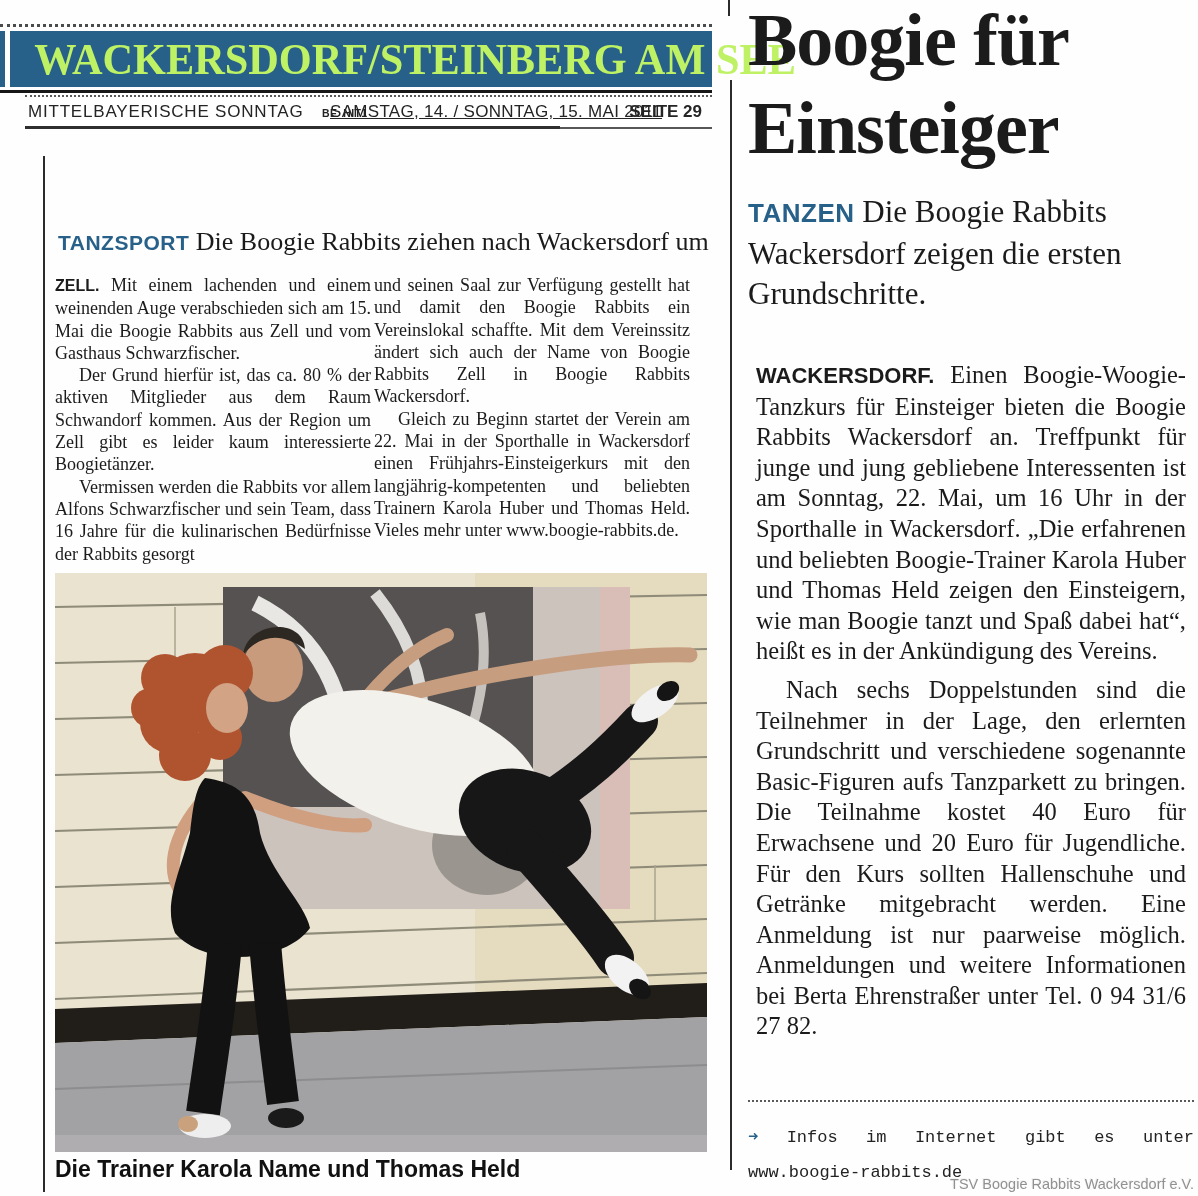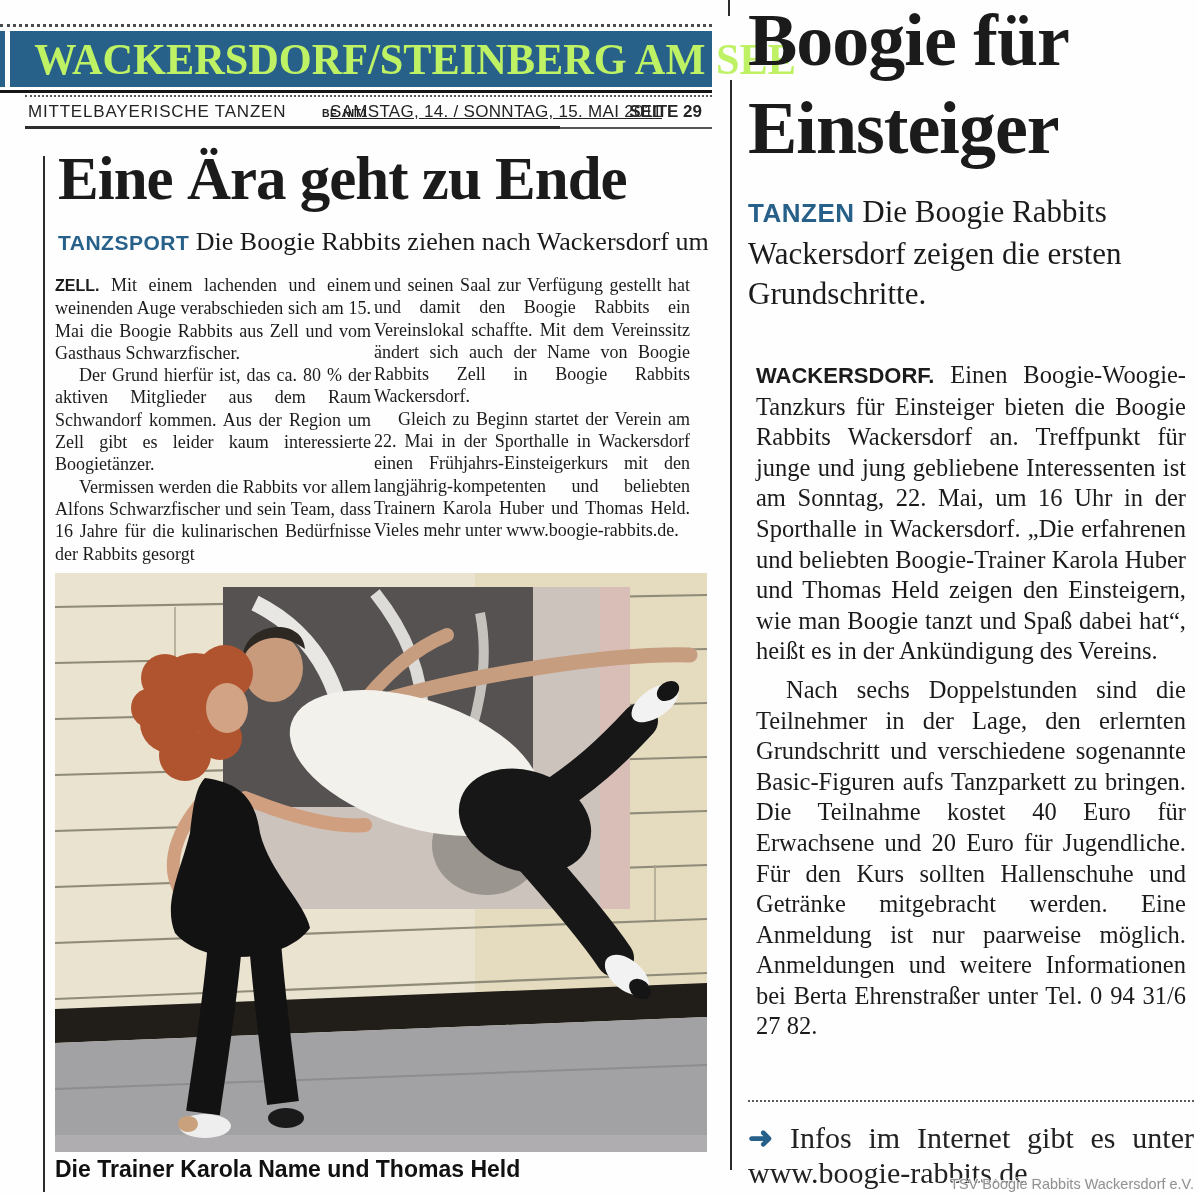--- a/index.html
+++ b/index.html
@@ -56,21 +56,21 @@
   .subhead-right{position:absolute;left:0;top:192px;width:446px;font-size:31px;line-height:40.5px;}
   .kicker-right{font-family:"Liberation Sans", sans-serif;font-weight:bold;color:#27618a;
                 font-size:26px;letter-spacing:0.5px;}
   .body-right{position:absolute;left:0;top:352px;width:446px;font-size:24.5px;
               line-height:30.6px;text-align:justify;}
   .body-right p{margin:8px;}
   .ind-r{text-indent:30px;}
   .lead-in-r{font-family:"Liberation Sans", sans-serif;font-weight:bold;font-size:22px;}
   .dotted-right{left:748px;top:1100px;width:446px;}
   .info-block{left:748px;top:1120px;width:446px;
-              font-family:Liberation Serif, serif;font-size:30px;line-height:35px;color:#222;}
+              font-family:Liberation Mono, monospace;font-size:17px;line-height:35px;color:#222;}
   .info-line1{text-align:justify;text-align-last:justify;}
   .arrow{color:#27618a;font-weight:bold;}
   .credit{left:0;top:1176px;width:1194px;text-align:right;
           font-family:"Liberation Sans", sans-serif;font-size:14.5px;color:#919191;
           text-shadow:1px 1px 0 #ffffff,-1px -1px 0 #f2f2f2;}
 </style>
 </head>
 <body>
 
 <div class="page">
@@ -78,30 +78,29 @@
   <div class="abs dotted" style="left:0;top:24px;width:712px;"></div>
 
   <div class="abs banner-tab"></div>
   <div class="abs banner">
     <span class="banner-inner">WACKERSDORF/STEINBERG AM SEE</span>
   </div>
   <div class="abs rule-black"></div>
 
   <div class="abs dotted-fine masthead-dotted"></div>
   <div class="abs masthead">
-    <span class="mh-news">MITTELBAYERISCHE TANZEN</span>
+    <span class="mh-news">MITTELBAYERISCHE SONNTAG</span>
     <span class="mh-code">BE_NIT1</span>
     <span class="mh-date">SAMSTAG, 14. / SONNTAG, 15. MAI 2011</span>
     <span class="mh-page">SEITE 29</span>
   </div>
   <div class="abs masthead-rule-a"></div>
   <div class="abs masthead-rule-b"></div>
 
   <div class="abs vrule-left"></div>
-  <div class="abs hl-left">Eine Ära geht zu Ende</div>
   <div class="abs kicker-row">
     <span class="kicker">TANZSPORT</span>
     <span>Die Boogie Rabbits ziehen nach Wackersdorf um</span>
   </div>
 
   <div class="abs body-cols">
     <div class="col">
       <p><span class="lead-in">ZELL.</span> <span>Mit einem lachenden und einem weinenden Auge verabschieden sich am 15. Mai die Boogie Rabbits aus Zell und vom Gasthaus Schwarzfischer.</span></p>
       <p class="ind">Der Grund hierfür ist, das ca. 80 % der aktiven Mitglieder aus dem Raum Schwandorf kommen. Aus der Region um Zell gibt es leider kaum interessierte Boogietänzer.</p>
       <p class="ind">Vermissen werden die Rabbits vor allem Alfons Schwarzfischer und sein Team, dass 16 Jahre für die kulinarischen Bedürfnisse der Rabbits gesorgt</p>

